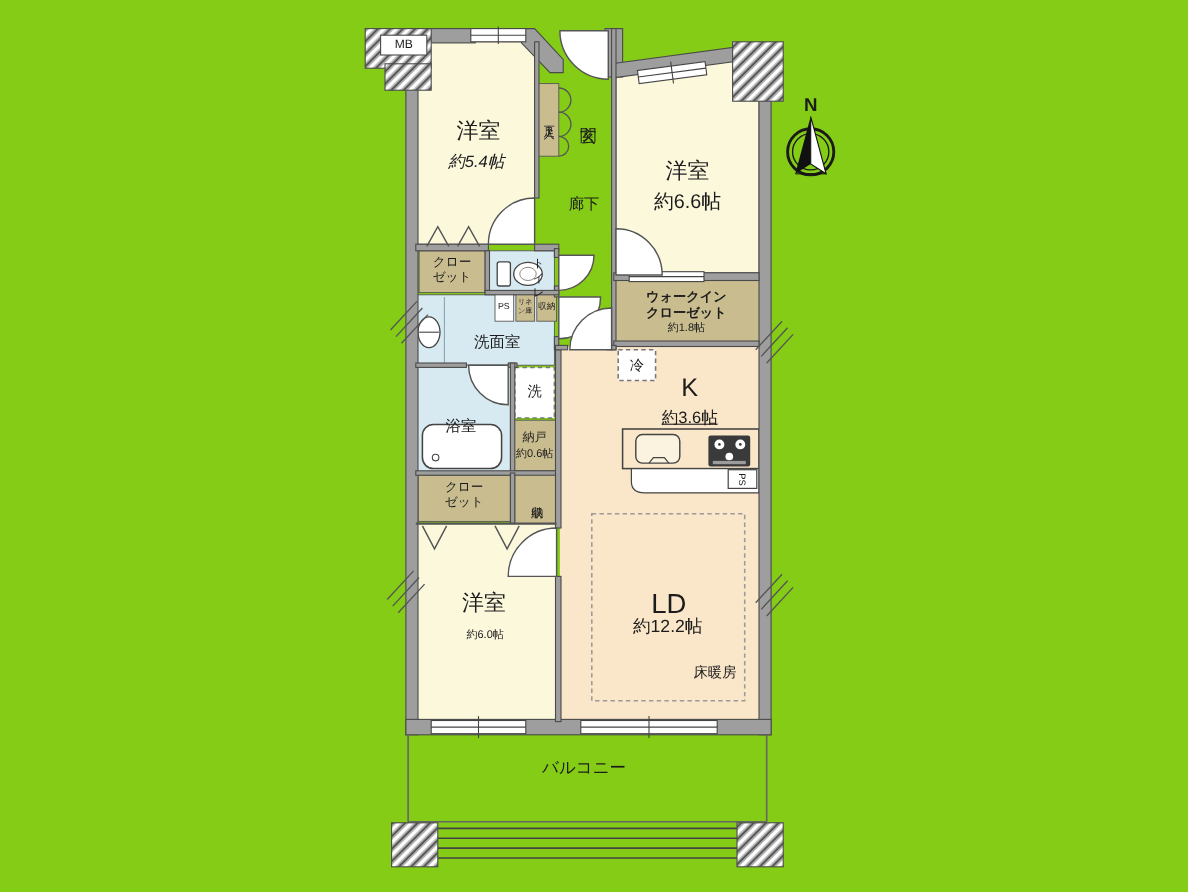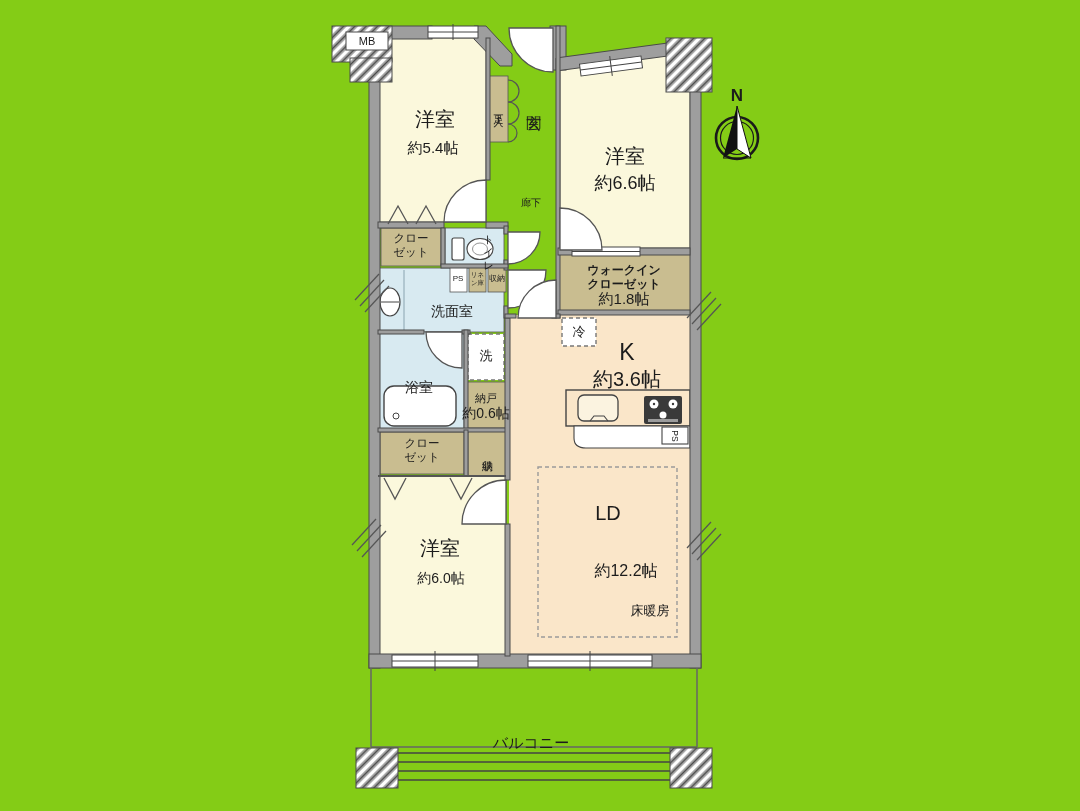--- a/index.html
+++ b/index.html
@@ -207,61 +207,61 @@
     <circle cx="737" cy="138" r="16.5" fill="none" stroke="#1a1a1a" stroke-width="1.2"></circle>
     <polygon points="737,106 723,158 737,149" fill="#111111"></polygon>
     <polygon points="737,106 751,158 737,149" fill="#ffffff" stroke="#111111" stroke-width="1"></polygon>
     <line x1="723" y1="158" x2="751" y2="158" stroke="#111111" stroke-width="1"></line>
   </g>
 </svg>
 
 <div class="label" style="left:367px;top:41px;font-size:11px;">MB</div>
 
 <div class="label" style="left:435px;top:120px;font-size:20px;">洋室</div>
-<div class="label" style="left:433px;top:148px;font-size:15px;">約5.4帖</div>
+<div class="label" style="left:433px;top:148px;font-size:15px;font-style:italic;">約5.4帖</div>
 
 <div class="label v" style="left:498px;top:108px;font-size:10px;">下足入</div>
 <div class="label v" style="left:534px;top:104px;font-size:15px;">玄関</div>
-<div class="label" style="left:531px;top:203px;font-size:10px;">廊下</div>
+<div class="label" style="left:531px;top:185px;font-size:14px;">廊下</div>
 
 <div class="label" style="left:625px;top:157px;font-size:20px;">洋室</div>
 <div class="label" style="left:625px;top:184px;font-size:18px;">約6.6帖</div>
 
 <div class="label wrap" style="left:411px;top:246px;font-size:11.5px;width:42px;">クローゼット</div>
 <div class="label v" style="left:489px;top:247px;font-size:10.5px;">トイレ</div>
 
 <div class="label" style="left:458px;top:279px;font-size:8px;">PS</div>
 <div class="label wrap" style="left:477.5px;top:279px;font-size:6.5px;width:15px;">リネン庫</div>
 <div class="label" style="left:497px;top:279px;font-size:8px;">収納</div>
 
 <div class="label" style="left:452px;top:311px;font-size:14px;text-align:center;">洗面室</div>
 
 <div class="label wrap" style="left:624px;top:277px;font-size:12px;width:80px;font-weight:bold;">ウォークインクローゼット</div>
-<div class="label" style="left:624px;top:299px;font-size:15px;">約1.8帖</div>
+<div class="label" style="left:624px;top:299px;font-size:10px;">約1.8帖</div>
 
 <div class="label" style="left:579px;top:332px;font-size:13px;">冷</div>
 
 <div class="label" style="left:627px;top:353px;font-size:23px;">K</div>
-<div class="label" style="left:627px;top:380px;font-size:20px;">約3.6帖</div>
+<div class="label" style="left:627px;top:380px;font-size:15px;text-decoration:underline;">約3.6帖</div>
 
 <div class="label" style="left:419px;top:387px;font-size:14px;">浴室</div>
 <div class="label" style="left:486px;top:356px;font-size:13px;">洗</div>
 
 <div class="label" style="left:486px;top:398px;font-size:11px;">納戸</div>
-<div class="label" style="left:486px;top:413px;font-size:14px;">約0.6帖</div>
+<div class="label" style="left:486px;top:413px;font-size:10px;">約0.6帖</div>
 
 <div class="label wrap" style="left:422px;top:451px;font-size:11.5px;width:42px;">クローゼット</div>
 <div class="label v" style="left:487px;top:452px;font-size:11px;">収納</div>
 
 <div class="label" style="left:440px;top:549px;font-size:20px;">洋室</div>
-<div class="label" style="left:441px;top:578px;font-size:14px;">約6.0帖</div>
-
-<div class="label" style="left:608px;top:514px;font-size:20px;">LD</div>
-<div class="label" style="left:607px;top:571px;font-size:16px;margin-left:19px;">約12.2帖</div>
+<div class="label" style="left:441px;top:578px;font-size:10px;">約6.0帖</div>
+
+<div class="label" style="left:608px;top:550px;font-size:25px;">LD</div>
+<div class="label" style="left:607px;top:571px;font-size:16px;">約12.2帖</div>
 <div class="label" style="left:650px;top:611px;font-size:13px;">床暖房</div>
 
-<div class="label" style="left:531px;top:699px;font-size:15px;margin-top:44px;">バルコニー</div>
+<div class="label" style="left:531px;top:699px;font-size:15px;">バルコニー</div>
 
 <div class="label rot90" style="left:675px;top:436px;font-size:8.5px;">PS</div>
 
 <div class="label" style="left:737px;top:96px;font-size:17px;font-weight:600;">N</div>
 
 </div>
 
 </body></html>

